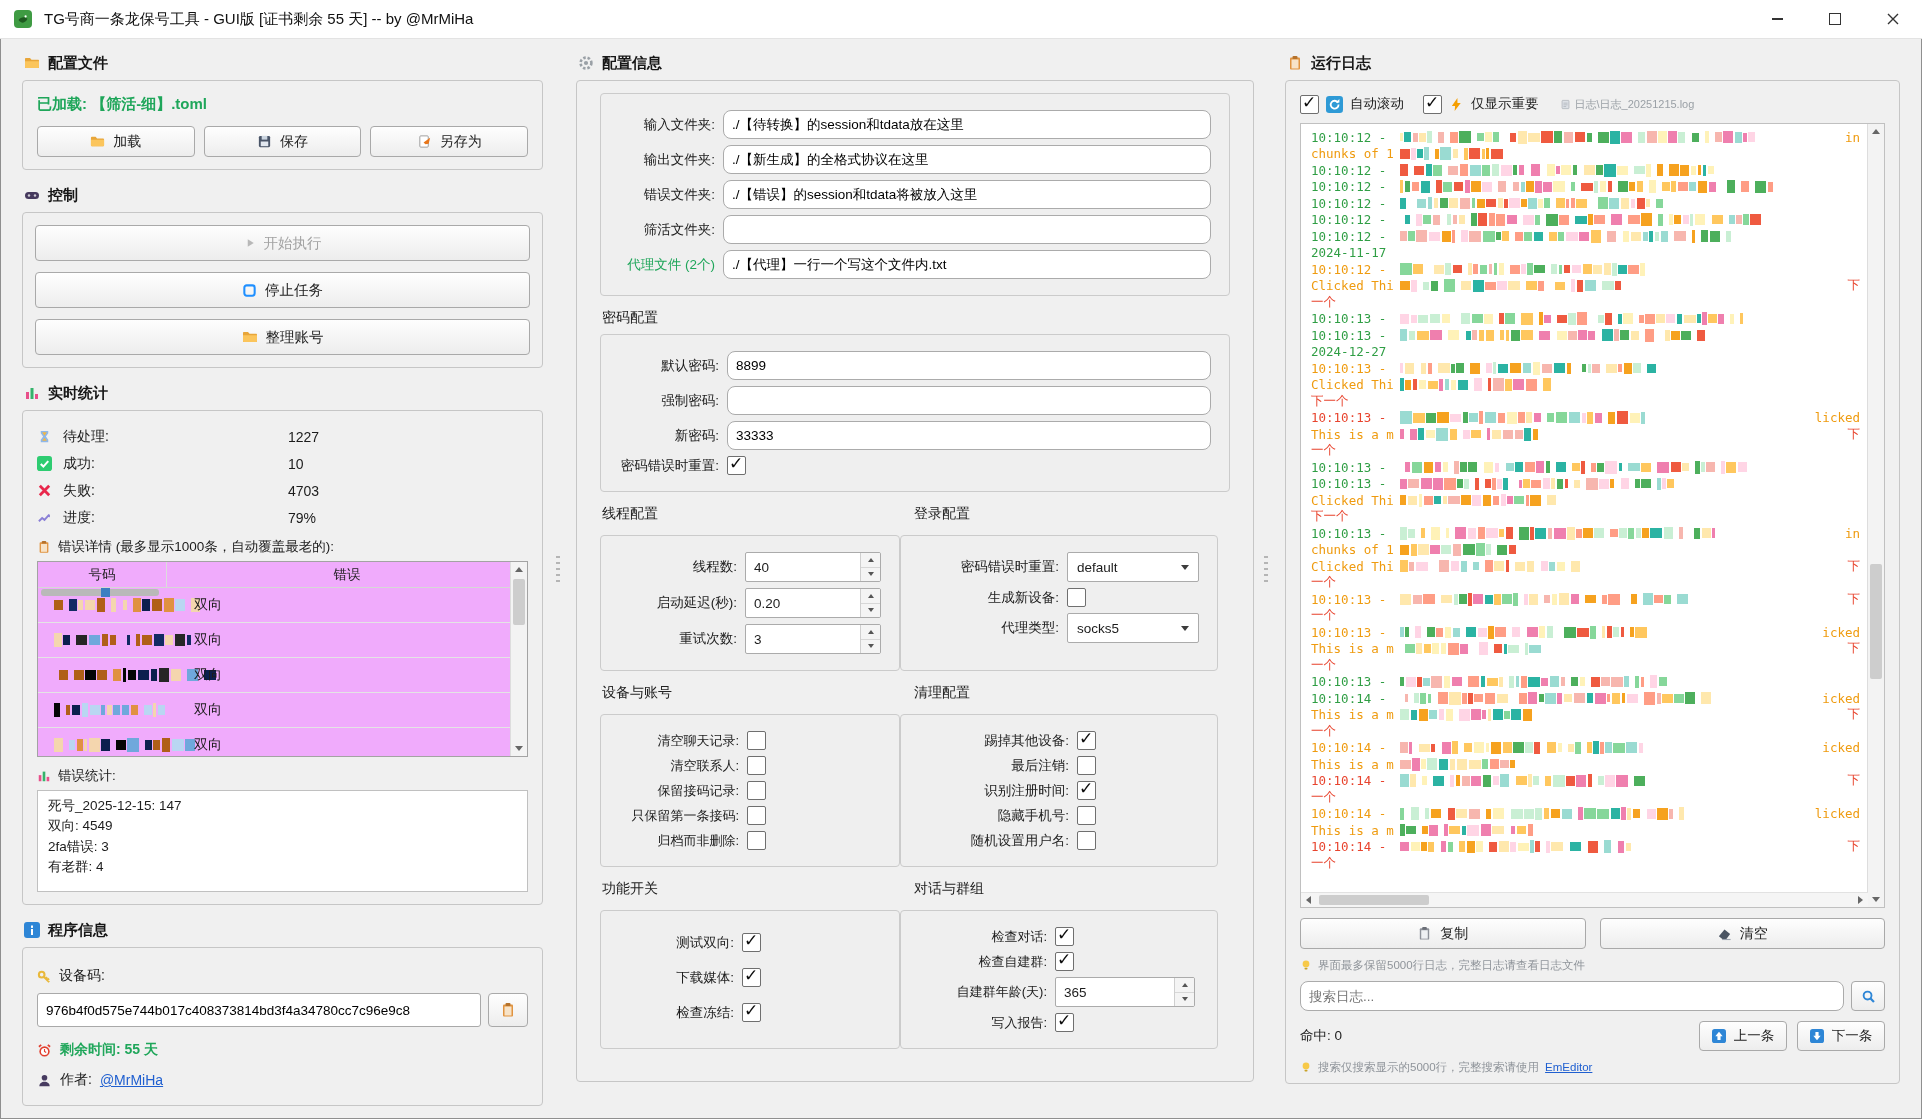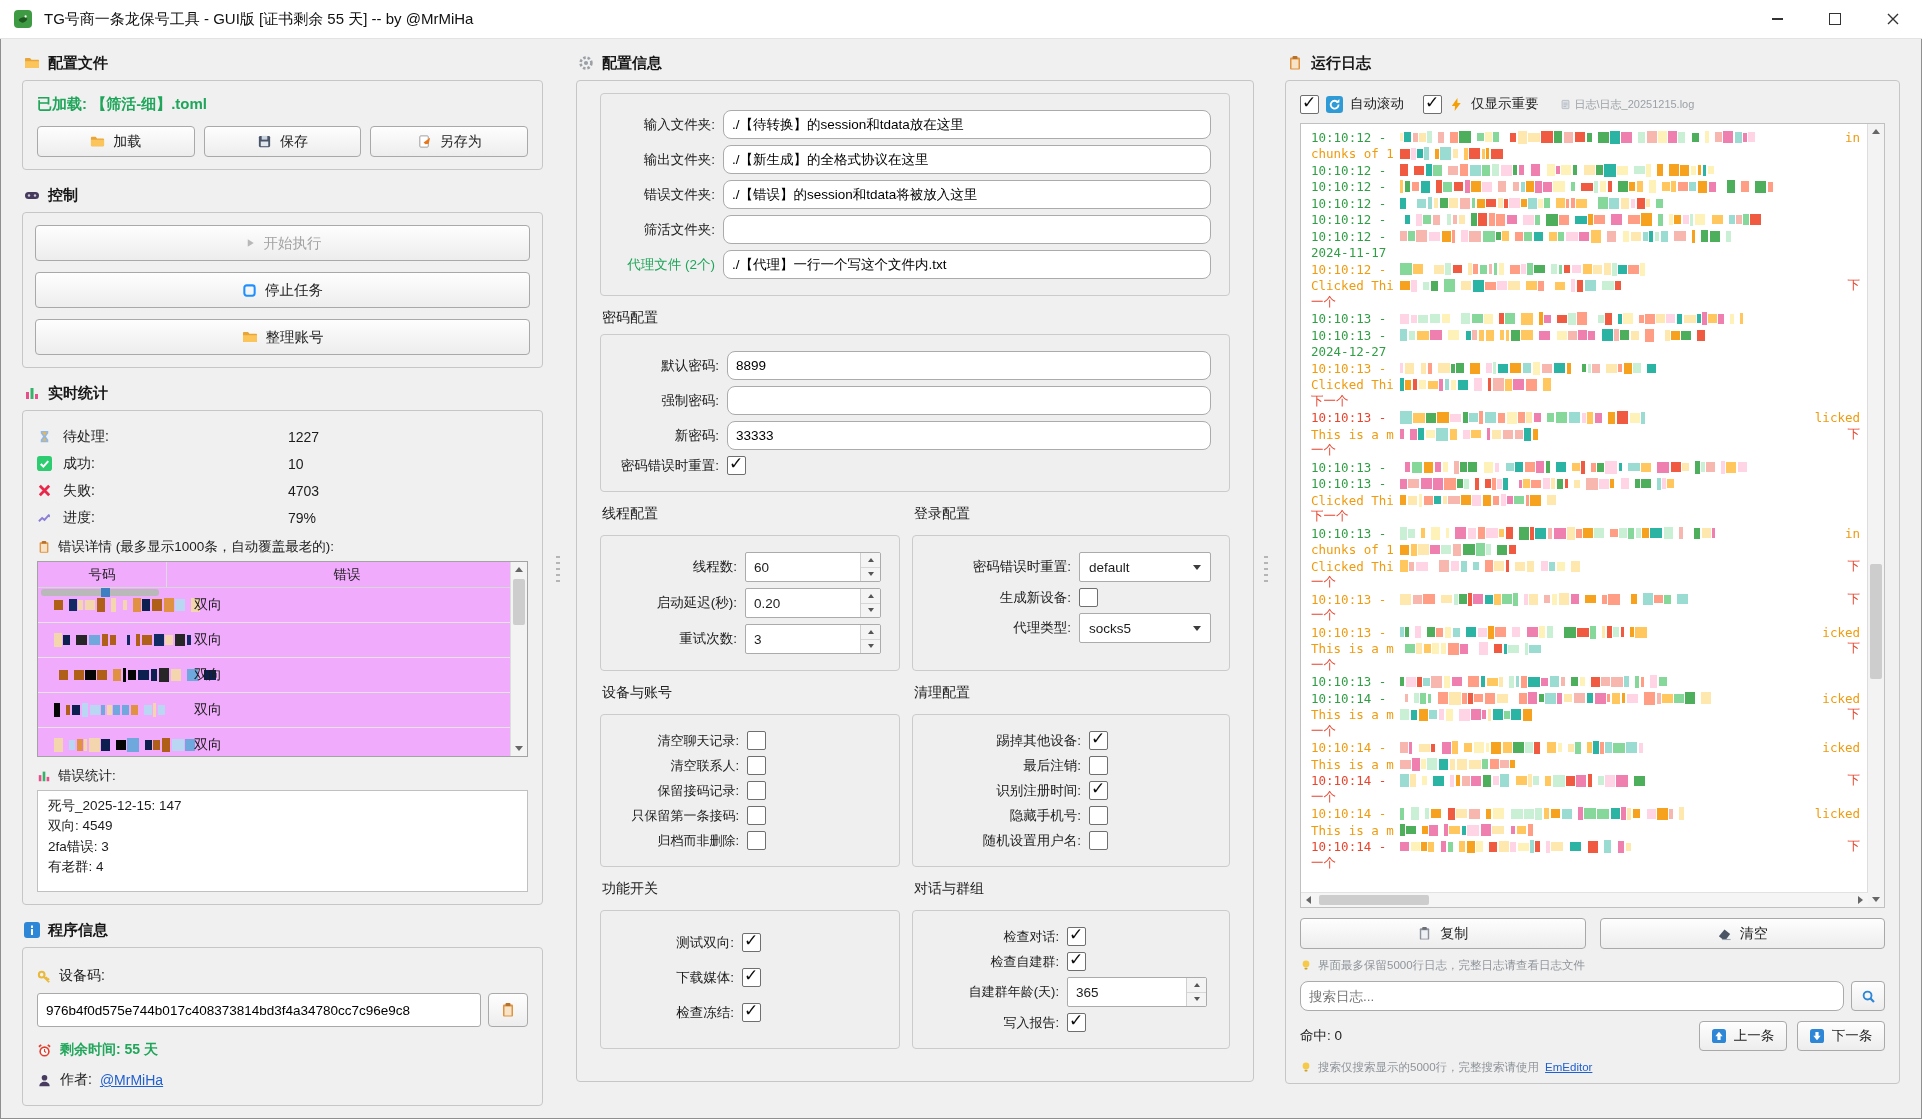--- a/index.html
+++ b/index.html
@@ -59,21 +59,21 @@
   
   #mbox{padding:12px 23px;min-height:976px}
   .sec-lbl{font-size:14px;color:#222;height:20px;display:block;margin:0 0 5px 2px}
   .mt{margin-top:13px}
   .frow{display:flex;align-items:center;margin:6px 10px;gap:8px}
   .flbl{flex:none;text-align:right;font-size:13.5px;white-space:nowrap}
   .fin{flex:1;height:27px;border:1px solid #ababab;border-radius:8px;background:#fff;font-size:13.5px;padding:0 8px;font-family:inherit;min-width:0}
   .w96{width:96px}.w100{width:100px}.w118{width:118px}.w140{width:140px}.w150{width:150px}.w120l{width:120px;font-size:13px}.w115{width:115px}.w128{width:128px;font-size:13px}
   .cb{width:17px;height:17px;background:#fff;border:1px solid #6f6f6f;border-radius:2px;position:relative;flex:none}
   .cb.on::after{content:"✓";position:absolute;left:1px;top:-4px;font-size:17px;font-weight:700;color:#0d0d0d}
-  .two{display:grid;grid-template-columns:300px 318px;column-gap:12px;align-items:stretch}
+  .two{display:grid;grid-template-columns:300px 318px;align-items:stretch}
   .two-h{display:grid;grid-template-columns:300px 318px;column-gap:12px;margin-bottom:5px}
   .gpad{padding:10px 8px}
   .spin{display:inline-flex;border:1px solid #ababab;background:#fff;border-radius:2px;height:28px;width:172px;overflow:hidden}
   .spin.w138{width:138px}
   .spin-v{flex:1;padding:0 8px;font-size:13.5px;display:flex;align-items:center}
   .sa{width:19px;border-left:1px solid #cfcfcf;display:flex;flex-direction:column}
   .sa i{flex:1;display:flex;align-items:center;justify-content:center;background:#f4f4f4}
   .sa i:first-child{border-bottom:1px solid #d7d7d7}
   .sa .u{width:0;height:0;border:3.5px solid transparent;border-bottom:4.5px solid #555;margin-top:-3px}
   .sa .d{width:0;height:0;border:3.5px solid transparent;border-top:4.5px solid #555;margin-bottom:-3px}
@@ -525,21 +525,21 @@
 
     <div class="two-h mt">
       <span class="sec-lbl">线程配置</span>
       <span class="sec-lbl">登录配置</span>
     </div>
     <div class="two">
       <div class="gbox gpad">
         <div class="frow">
             <span class="flbl w118">线程数:</span>
           <span class="spin">
-              <span class="spin-v">60</span>
+              <span class="spin-v">40</span>
               <span class="sa">
                 <i>
                   <span class="u"></span>
                 </i>
                 <i>
                   <span class="d"></span>
                 </i>
               </span>
             </span>
           </div>

